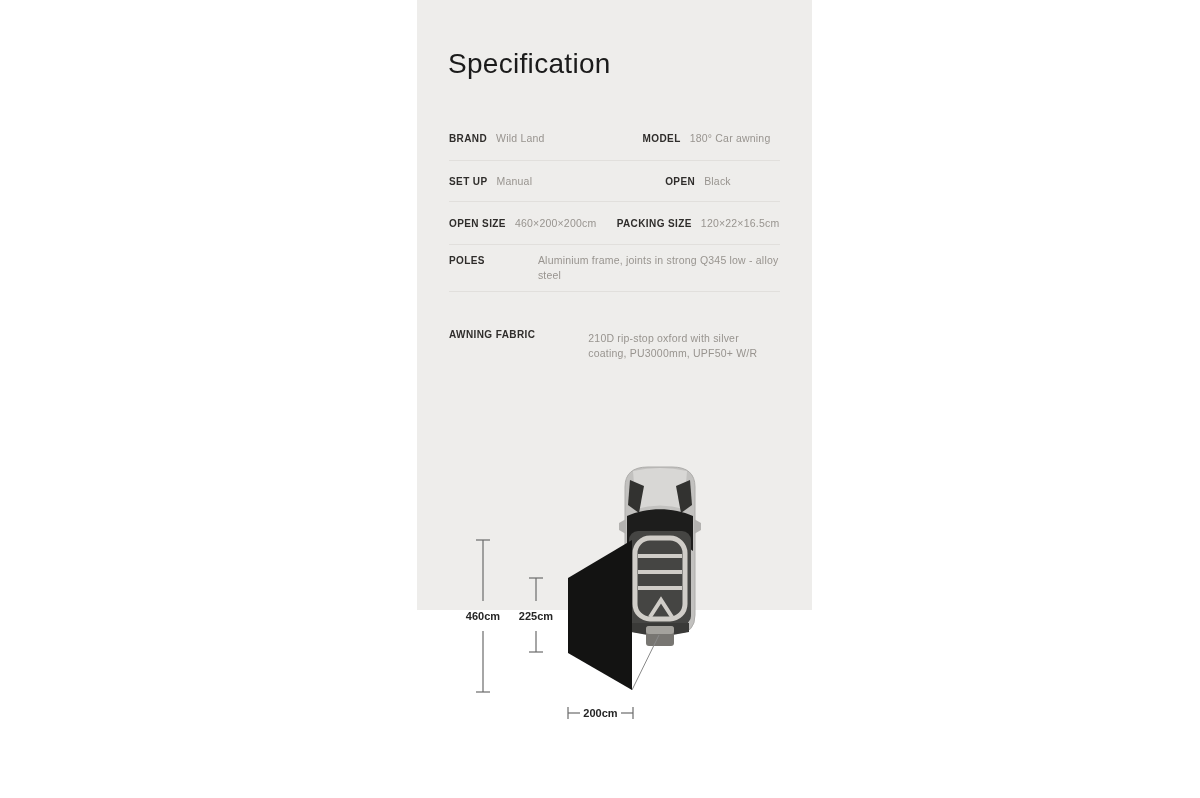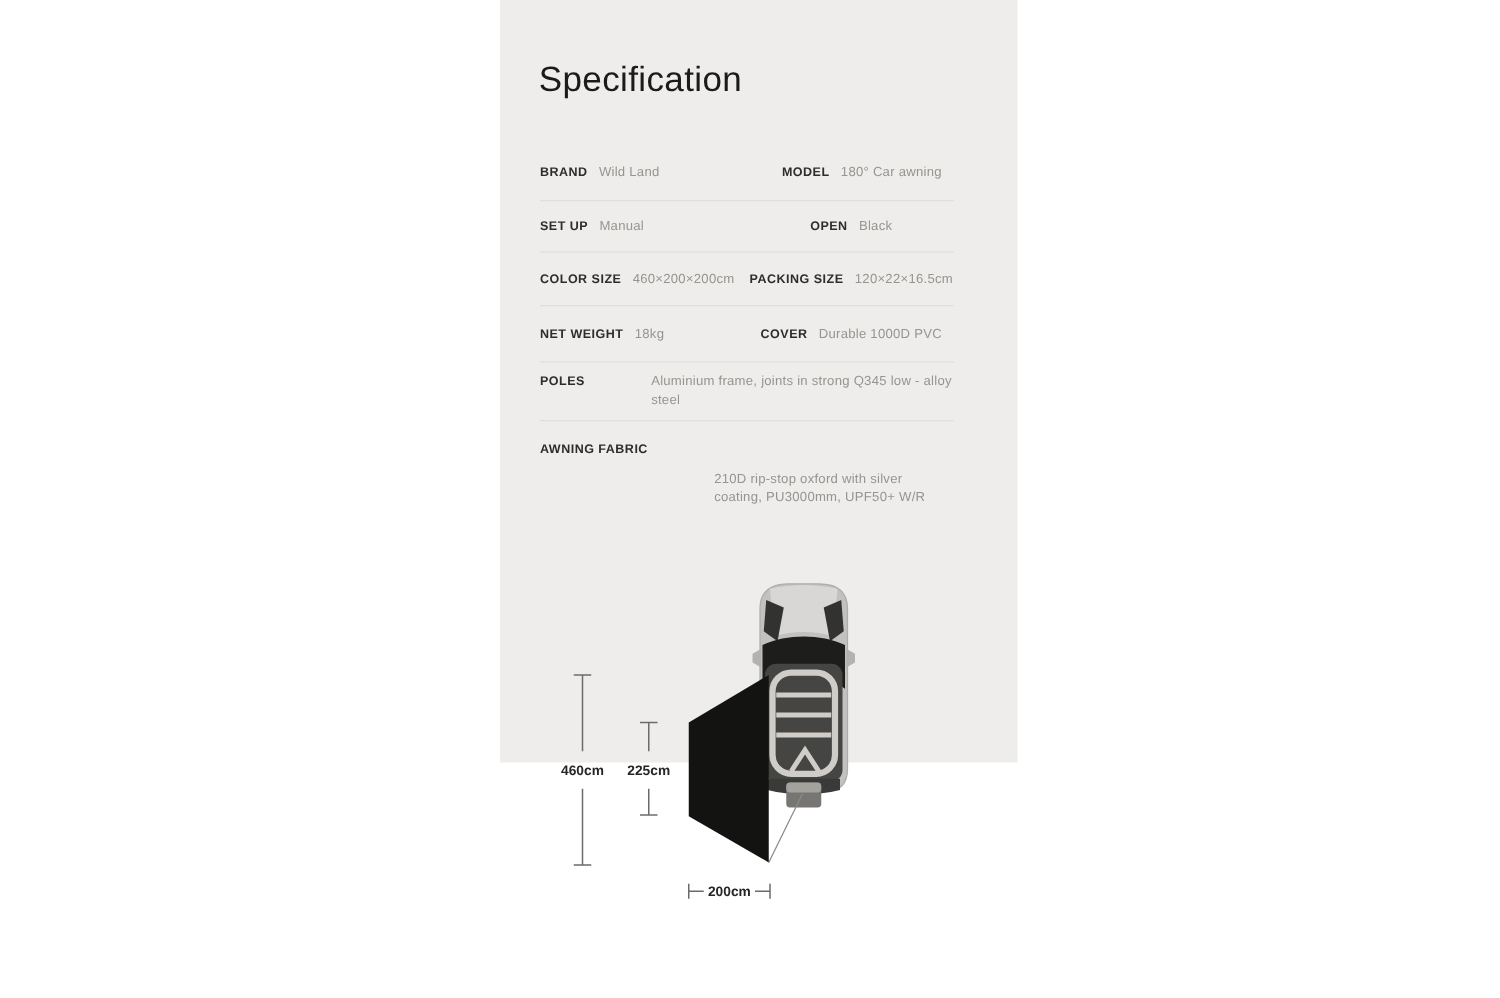--- a/index.html
+++ b/index.html
@@ -3,23 +3,22 @@
 <meta charset="utf-8">
 <style>
   html,body{margin:0;padding:0;}
   body{
     width:1200px;height:798px;background:#ffffff;
     font-family:"Liberation Sans",sans-serif;
     -webkit-font-smoothing:antialiased;
     position:relative;overflow:hidden;
   }
   .panel{
-    position:absolute;left:400px;top:0;width:395px;height:610px;
+    position:absolute;left:417px;top:0;width:395px;height:610px;
     background:#eeedeb;
-    padding-left:19px;
   }
   .page-title{
     position:absolute;left:31px;top:48px;margin:0;
     font-size:28px;font-weight:500;color:#1b1b1b;
     letter-spacing:0.3px;line-height:1.15;
   }
   .spec-table{
     position:absolute;left:32px;top:117px;width:331px;
   }
   .spec-row{
@@ -30,21 +29,21 @@
   .spec-row.r1{height:44px;gap:17px;}
   .spec-row.r2{height:41px;}
   .spec-row.r3{height:43px;}
   .spec-row.r4{height:45px;}
   .spec-row.r5{height:47px;}
   .spec-row.r6{border-bottom:none;align-items:flex-start;padding-top:15px;height:58px;}
   .cell{display:flex;align-items:baseline;}
   .cell.left{width:167px;flex:none;}
   .cell.right{flex:1;justify-content:center;}
   .cell.wide{width:100%;gap:44px;}
-  .cell.wide.top{align-items:flex-start;}
+  .cell.wide.top{align-items:center;}
   .spec-label{
     font-size:10px;font-weight:bold;color:#2f2d2b;
     letter-spacing:0.4px;margin-right:9px;white-space:nowrap;
     line-height:15px;
   }
   .spec-value{
     font-size:10.5px;color:#98948f;letter-spacing:0.2px;
     line-height:15px;
   }
   .spec-value.wrap{max-width:250px;margin-top:24px;}
@@ -82,39 +81,29 @@
         <span class="spec-value">Manual</span>
       </div>
       <div class="cell right">
         <span class="spec-label">OPEN</span>
         <span class="spec-value">Black</span>
       </div>
     </div>
 
     <div class="spec-row r3">
       <div class="cell left">
-        <span class="spec-label">COLOR SIZE</span>
+        <span class="spec-label">OPEN SIZE</span>
         <span class="spec-value">460×200×200cm</span>
       </div>
       <div class="cell right">
         <span class="spec-label">PACKING SIZE</span>
         <span class="spec-value">120×22×16.5cm</span>
       </div>
     </div>
 
-    <div class="spec-row r4">
-      <div class="cell left">
-        <span class="spec-label">NET WEIGHT</span>
-        <span class="spec-value">18kg</span>
-      </div>
-      <div class="cell right">
-        <span class="spec-label">COVER</span>
-        <span class="spec-value">Durable 1000D PVC</span>
-      </div>
-    </div>
 
     <div class="spec-row r5">
       <div class="cell wide">
         <span class="spec-label">POLES</span>
         <span class="spec-value">Aluminium frame, joints in strong Q345 low - alloy steel</span>
       </div>
     </div>
 
     <div class="spec-row r6">
       <div class="cell wide top">

